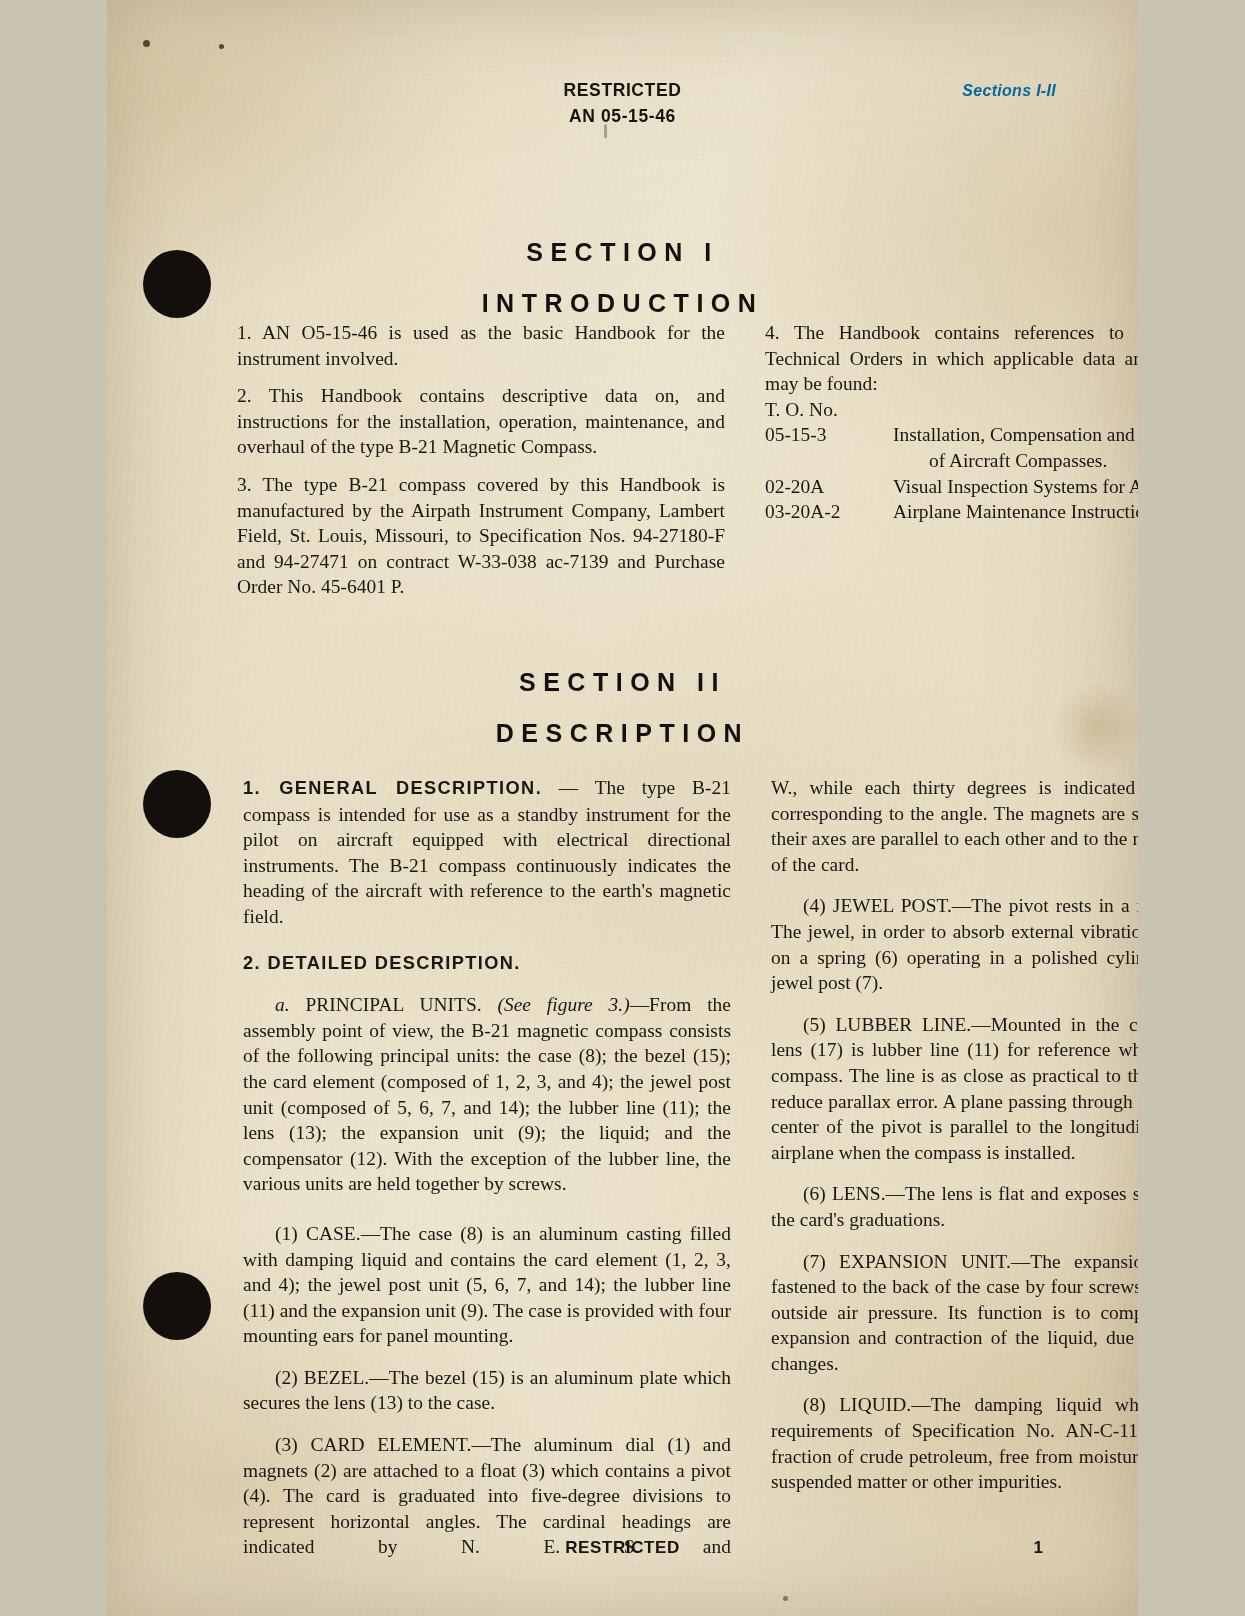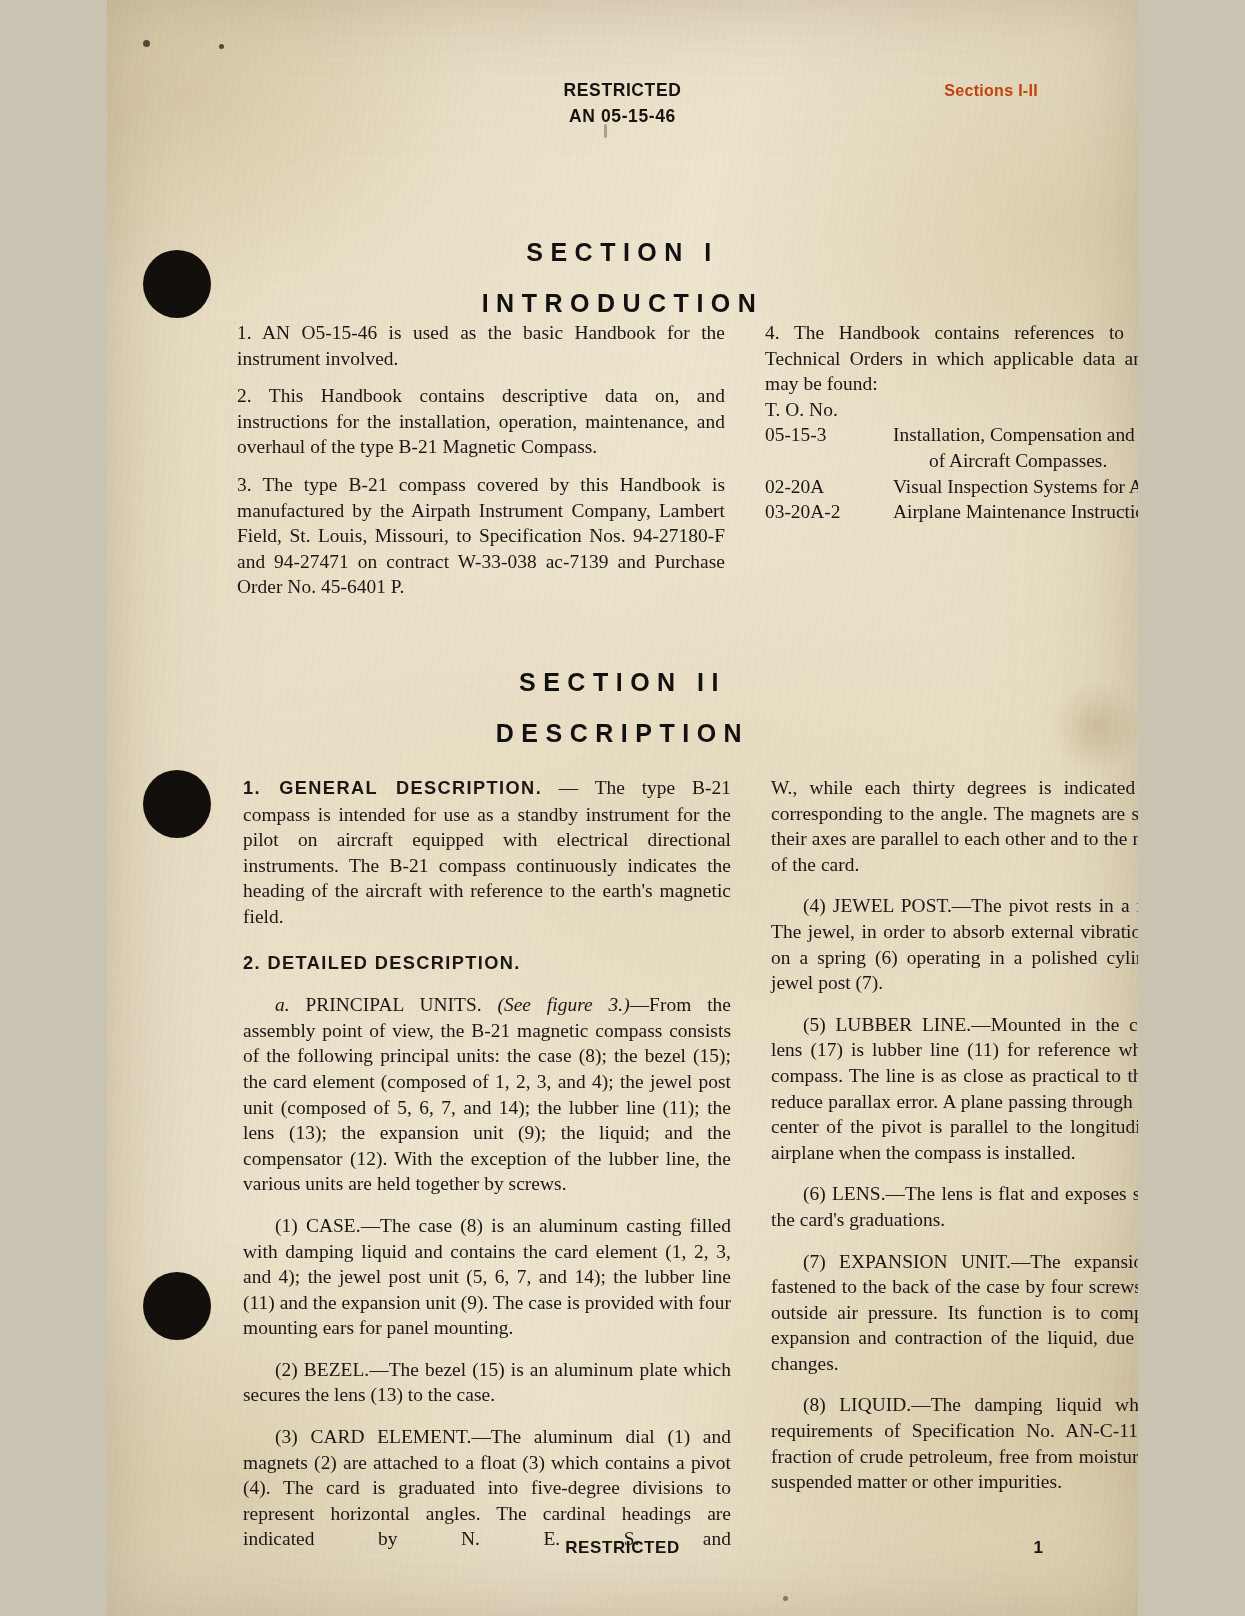--- a/index.html
+++ b/index.html
@@ -78,27 +78,28 @@
     font-family: "Liberation Sans", sans-serif;
     font-weight: bold;
     font-size: 17.5px;
     letter-spacing: 0.6px;
     color: #161310;
   }
   .rh-line1 { top: 0; }
   .rh-line2 { top: 26px; }
   .rh-right {
     position: absolute;
-    right: 100px;
+    right: 82px;
     top: 2px;
     font-family: "Liberation Sans", sans-serif;
     font-weight: bold;
     font-size: 16px;
     letter-spacing: 0.3px;
-    color: #c2410c;
+    color: #0369a1;
+    font-style: italic;
   }
 
   
   .section-title {
     text-align: center;
     font-family: "Liberation Sans", sans-serif;
     font-weight: bold;
     color: #121010;
   }
   .section-num {
@@ -274,21 +275,21 @@
 
   <div class="cols" style="top:775px; left:136px;">
 
     <div class="col">
       <p class="hang0 lastline-left"><span class="runin">1. GENERAL DESCRIPTION.</span><span> — </span><span>The type B-21 compass is intended for use as a standby instrument for the pilot on aircraft equipped with electrical directional instruments. The B-21 compass continuously indicates the heading of the aircraft with reference to the earth's magnetic field.</span></p>
 
       <p class="gap hang0" style="margin-top:20px;"><span class="runin">2. DETAILED DESCRIPTION.</span></p>
 
       <p class="gap indent lastline-left" style="margin-top:16px;"><span class="ital">a.</span><span> PRINCIPAL UNITS. </span><span class="ital">(See figure 3.)</span><span>—From the assembly point of view, the B-21 magnetic compass consists of the following principal units: the case (8); the bezel (15); the card element (composed of 1, 2, 3, and 4); the jewel post unit (composed of 5, 6, 7, and 14); the lubber line (11); the lens (13); the expansion unit (9); the liquid; and the compensator (12). With the exception of the lubber line, the various units are held together by screws.</span></p>
 
-      <p class="gap indent lastline-left" style="margin-top:16px;"><span>(1) CASE.</span><span>—The case (8) is an aluminum casting filled with damping liquid and contains the card element (1, 2, 3, and 4); the jewel post unit (5, 6, 7, and 14); the lubber line (11) and the expansion unit (9). The case is provided with four mounting ears for panel mounting.</span></p>
+      <p class="gap indent lastline-left" style="margin-top:24px;"><span>(1) CASE.</span><span>—The case (8) is an aluminum casting filled with damping liquid and contains the card element (1, 2, 3, and 4); the jewel post unit (5, 6, 7, and 14); the lubber line (11) and the expansion unit (9). The case is provided with four mounting ears for panel mounting.</span></p>
 
       <p class="gap indent lastline-left" style="margin-top:16px;"><span>(2) BEZEL.</span><span>—The bezel (15) is an aluminum plate which secures the lens (13) to the case.</span></p>
 
       <p class="gap indent" style="margin-top:16px; text-align-last:justify;"><span>(3) CARD ELEMENT.</span><span>—The aluminum dial (1) and magnets (2) are attached to a float (3) which contains a pivot (4). The card is graduated into five-degree divisions to represent horizontal angles. The cardinal headings are indicated by N. E. S. and</span></p>
     </div>
 
     <div class="col">
       <p class="hang0 lastline-left">W., while each thirty degrees is indicated by a number corresponding to the angle. The magnets are so arranged that their axes are parallel to each other and to the north-south axis of the card.</p>
 
       <p class="gap indent lastline-left" style="margin-top:16px;"><span>(4) JEWEL POST.</span><span>—The pivot rests in a mounted jewel. The jewel, in order to absorb external vibration, is supported on a spring (6) operating in a polished cylinder inside the jewel post (7).</span></p>

